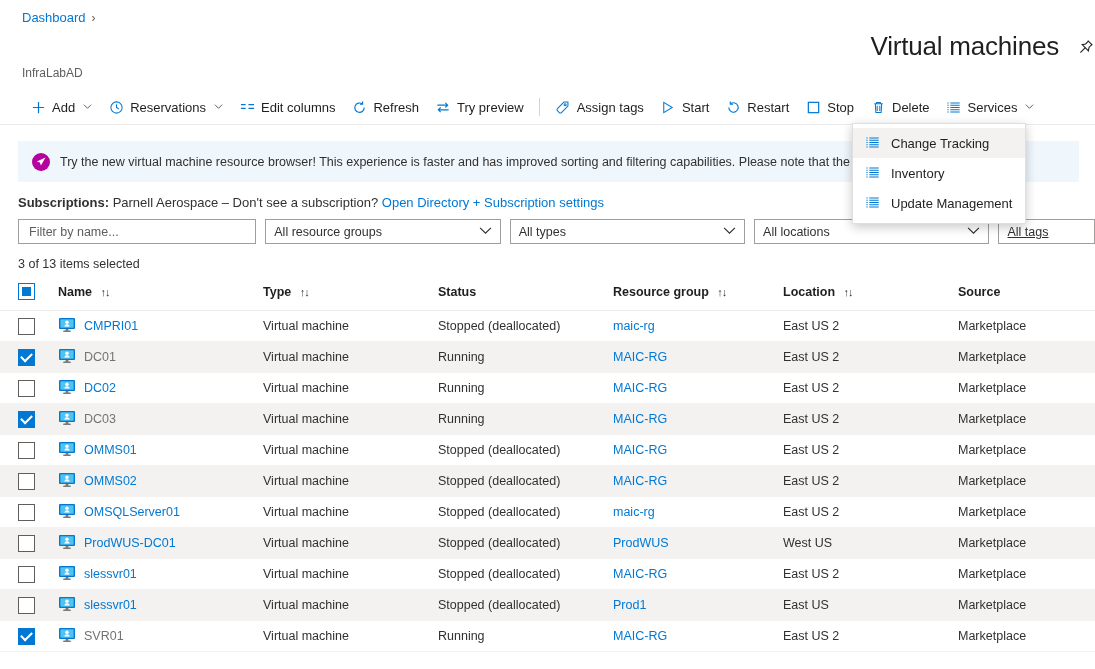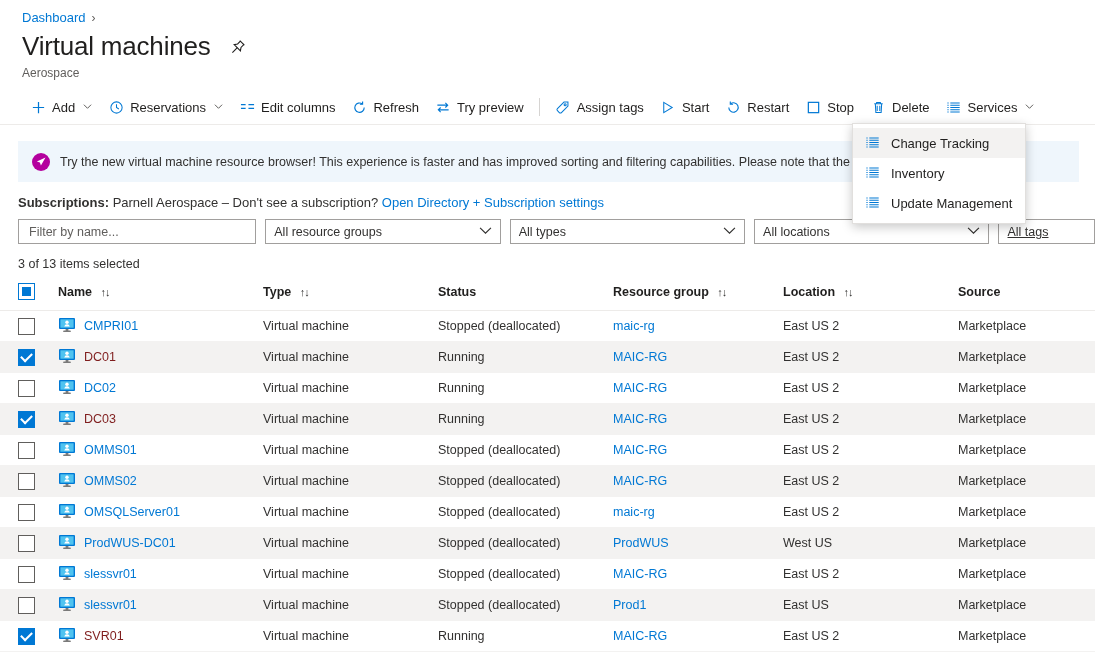--- a/index.html
+++ b/index.html
@@ -41,20 +41,21 @@
     color: #605e5c;
     font-size: 12px;
   }
 
   
   .title-row {
     display: flex;
     align-items: center;
     padding: 6px 0 0 22px;
     gap: 18px;
+    justify-content: flex-end;
   }
   .page-title {
     font-size: 26px;
     font-weight: 400;
     color: #201f1e;
     letter-spacing: -0.2px;
   }
   .pin-icon {
     width: 18px;
     height: 18px;
@@ -293,21 +294,21 @@
     align-items: center;
     gap: 8px;
   }
   .vm-icon { width: 18px; height: 16px; flex: 0 0 auto; }
   .name-link {
     color: #0078d4;
     cursor: pointer;
     text-decoration: none;
     font-size: 12.5px;
   }
-  .name-link.dark { color: #7f1d1d; }
+  .name-link.dark { color: #737373; }
   .rg-link {
     color: #0078d4;
     cursor: pointer;
     text-decoration: none;
   }
   .pad-l { padding-left: 0; margin-left: 24px; }
 </style>
 </head>
 <body>
 
@@ -322,21 +323,21 @@
     <div class="page-title">Virtual machines</div>
     <span class="pin-icon">
       <svg width="18" height="18" viewBox="0 0 18 18">
           <g fill="none" stroke="#201f1e" stroke-width="1.1">
         <path d="M10.8 2.6 L15.4 7.2 M11.4 3.2 L8.6 6 L5.2 6.6 L11.4 12.8 L12 9.4 L14.8 6.6 Z"></path>
         <path d="M8.3 9.7 L3.4 14.6"></path>
           </g>
         </svg>
     </span>
   </div>
-  <div class="subtitle">Aerospace</div>
+  <div class="subtitle">InfraLabAD</div>
 
   <div class="cmdbar">
 
     <button class="cmd">
       <span class="ci">
         <svg width="15" height="15" viewBox="0 0 16 16">
             <path d="M8 2v12M2 8h12" stroke="#0078d4" stroke-width="1.3"></path>
           </svg>
       </span>
       <span>Add</span>

